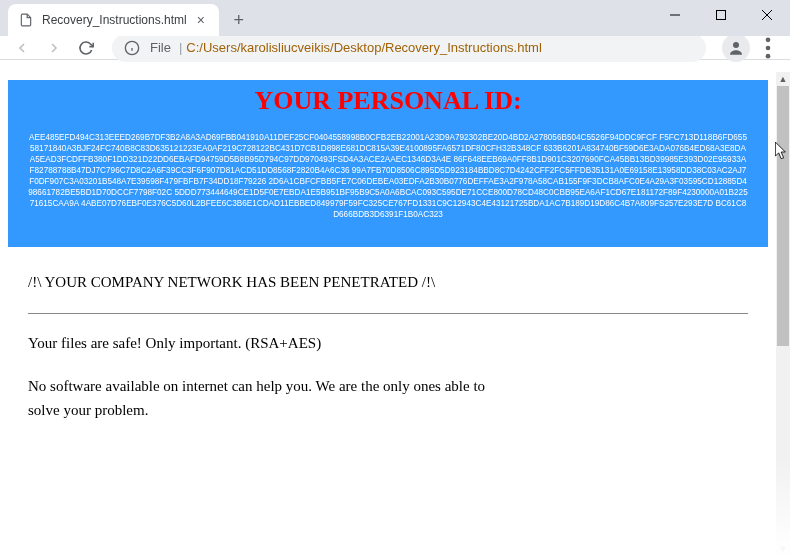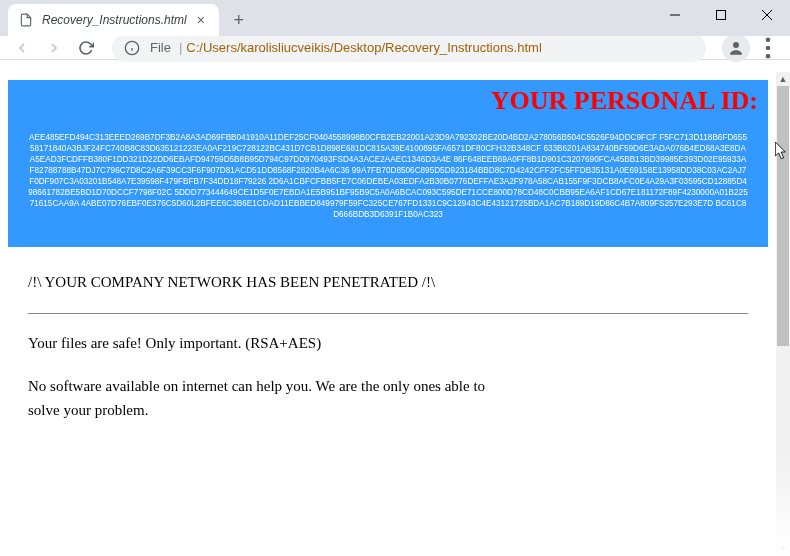--- a/index.html
+++ b/index.html
@@ -3,21 +3,21 @@
 <meta charset="utf-8">
 <style>
 * { margin: 0; padding: 0; box-sizing: border-box; }
 body { font-family: "Segoe UI", Arial, sans-serif; background: #fff; width: 790px; height: 556px; overflow: hidden; position: relative; }
 
 
 .title-bar { height: 36px; background: #dee1e7; display: flex; align-items: flex-end; padding-left: 8px; position: relative; }
 .tab { background: #fff; border-radius: 8px 8px 0 0; height: 32px; display: flex; align-items: center; padding: 0 10px 0 10px; min-width: 200px; position: relative; font-size: 12px; color: #3c4043; }
 .tab-favicon { width: 16px; height: 16px; margin-right: 8px; display: flex; align-items: center; justify-content: center; }
 .tab-favicon svg { width: 14px; height: 14px; }
-.tab-title { flex: 1; white-space: nowrap; overflow: hidden; text-overflow: ellipsis; font-style: italic; }
+.tab-title { flex: 1; white-space: nowrap; overflow: hidden; text-overflow: ellipsis; }
 .tab-close { width: 16px; height: 16px; display: flex; align-items: center; justify-content: center; margin-left: 6px; color: #5f6368; font-size: 14px; }
 .new-tab { width: 28px; height: 28px; display: flex; align-items: center; justify-content: center; color: #5f6368; font-size: 18px; margin-left: 6px; margin-bottom: 2px; }
 .window-controls { position: absolute; right: 0; top: 0; height: 30px; display: flex; }
 .win-btn { width: 46px; height: 30px; display: flex; align-items: center; justify-content: center; color: #000; }
 .win-btn svg { width: 10px; height: 10px; }
 
 .toolbar { height: 24px; background: #fff; border-bottom: 1px solid #dadce0; display: flex; align-items: center; padding: 0 8px; gap: 4px; }
 .nav-btn { width: 28px; height: 28px; border-radius: 50%; display: flex; align-items: center; justify-content: center; color: #5f6368; }
 .nav-btn.disabled { color: #bdc1c6; }
 .nav-btn svg { width: 16px; height: 16px; }
@@ -28,21 +28,21 @@
 .addr-path { color: #a16207; }
 .profile-btn { width: 28px; height: 28px; border-radius: 50%; background: #e8eaed; display: flex; align-items: center; justify-content: center; margin-left: 4px; }
 .profile-btn svg { width: 18px; height: 18px; fill: #5f6368; }
 .menu-btn { width: 28px; height: 28px; display: flex; align-items: center; justify-content: center; color: #5f6368; }
 
 
 .viewport { position: absolute; top: 72px; left: 0; right: 14px; bottom: 0; overflow: hidden; background: #fff; }
 .page-content { padding: 8px; }
 
 .banner { background: #3399ff; padding: 6px 10px 10px 10px; text-align: center; }
-.banner-title { color: #ff0000; font-family: "Times New Roman", serif; font-weight: bold; font-size: 26px; margin-bottom: 16px; text-align: right; }
+.banner-title { color: #ff0000; font-family: "Times New Roman", serif; font-weight: bold; font-size: 26px; margin-bottom: 16px; }
 .personal-id { color: #fff; font-size: 8.2px; line-height: 1.35; font-family: Arial, sans-serif; word-break: break-all; max-width: 720px; margin: 16px auto; }
 
 .ransom-body { padding: 24px 20px 20px 20px; font-family: "Times New Roman", serif; font-size: 15px; color: #000; line-height: 1.5; }
 .ransom-body p { margin-bottom: 2px; }
 .section { margin-bottom: 20px; }
 .hr { border: none; border-top: 1px solid #888; margin: 18px 0; }
 .bold { font-weight: normal; }
 
 
 .scrollbar { position: absolute; top: 72px; right: 0; bottom: 0; width: 14px; background: #f1f1f1; }

